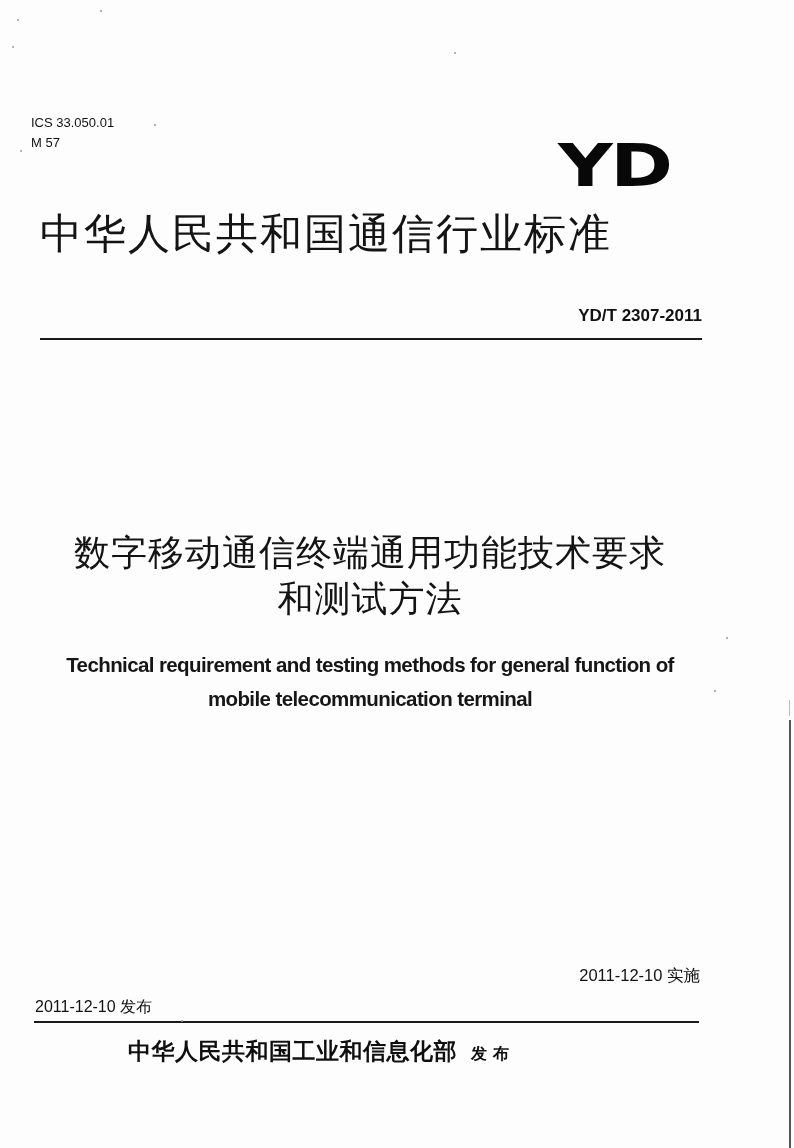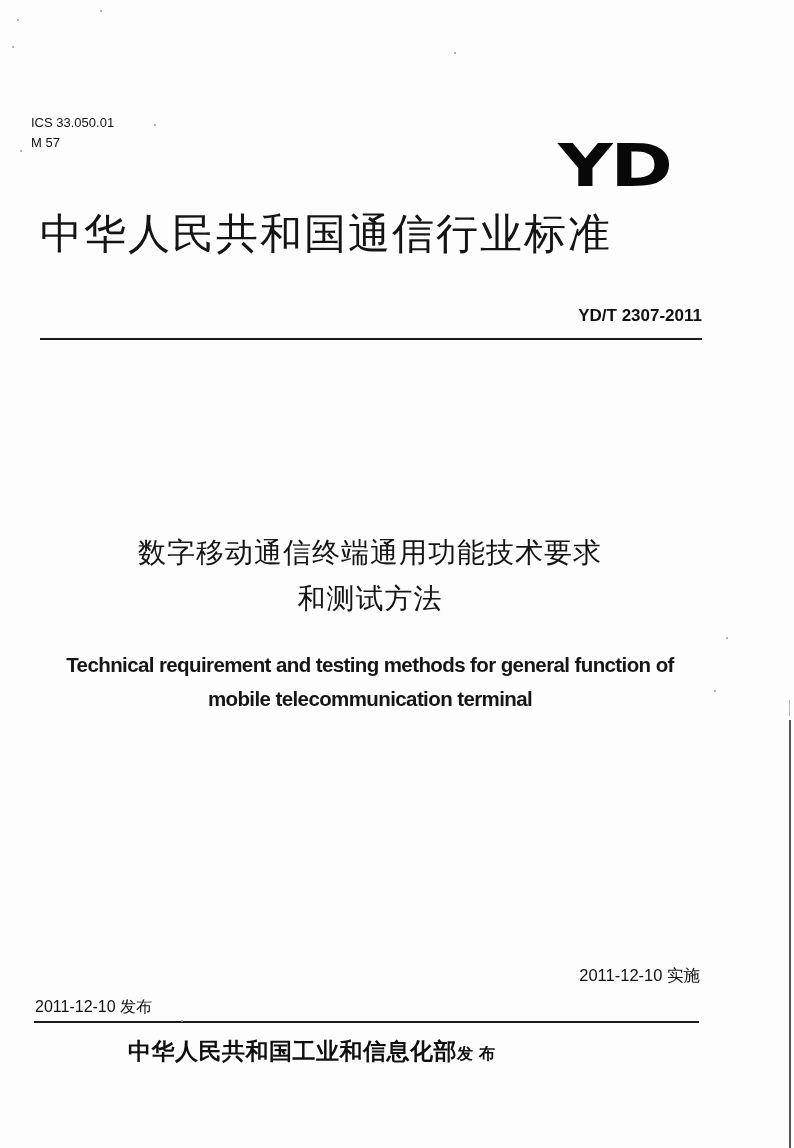--- a/index.html
+++ b/index.html
@@ -66,21 +66,21 @@
       left: 40px; top: 338px;
       width: 662px; height: 2px;
       background: #1a1a1a;
     }
 
     .title-cn {
       left: 0; top: 530px;
       width: 740px;
       text-align: center;
       font-family: "DejaVu Sans", sans-serif;
-      font-size: 28px;
+      font-size: 36px;
       line-height: 46px;
       letter-spacing: 1px;
       color: #141414;
     }
     .title-cn div { white-space: nowrap; }
 
     .title-en {
       left: 0; top: 648px;
       width: 740px;
       text-align: center;
@@ -114,20 +114,21 @@
       font-family: "DejaVu Serif", serif;
       font-weight: bold;
       font-size: 23px;
       line-height: 34px;
       letter-spacing: 0.5px;
       white-space: nowrap;
       color: #0f0f0f;
     }
     .issuer .suffix {
       font-size: 16px;
+      margin-left: 14px;
       letter-spacing: 6px;
     }
 
     .scan-edge {
       left: 789px; top: 720px;
       width: 2px; height: 428px;
       background: #555555;
     }
     .scan-edge-faint {
       left: 789px; top: 700px;

